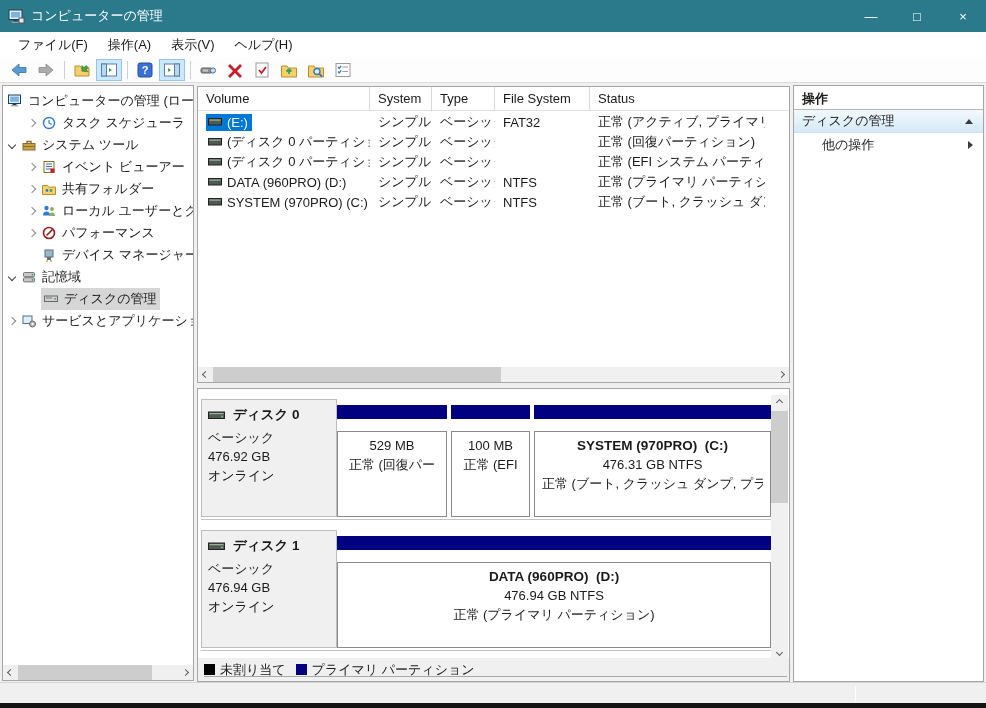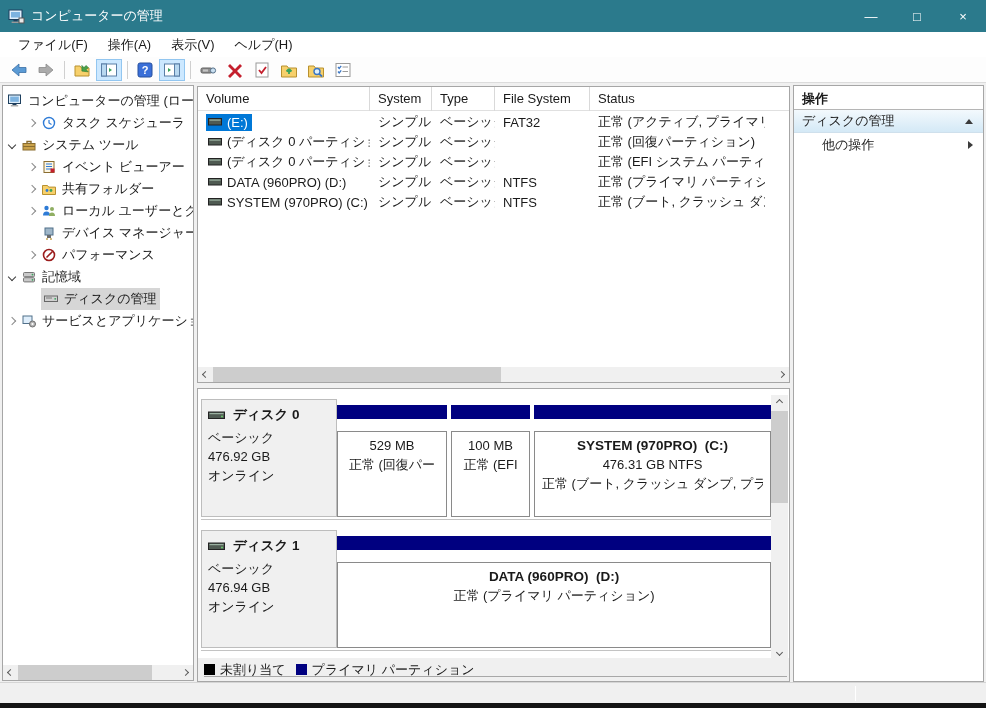--- a/index.html
+++ b/index.html
@@ -268,37 +268,37 @@
           <svg class="ticon" width="16" height="16" viewBox="0 0 16 16">
               <circle cx="5.5" cy="5" r="2.2" fill="#2e7bd6"></circle>
               <path d="M2 12.5 q0 -4 3.5 -4 q3.5 0 3.5 4 Z" fill="#2e7bd6"></path>
               <circle cx="11" cy="6" r="2" fill="#8fae62"></circle>
               <path d="M8 13 q0 -3.6 3 -3.6 q3 0 3 3.6 Z" fill="#8fae62"></path>
             </svg>
           <span class="tlabel">ローカル ユーザーとグル</span>
         </div>
 
         <div class="trow lv2">
+          <span class="chev right"></span>
+          <svg class="ticon" width="16" height="16" viewBox="0 0 16 16">
+              <circle cx="8" cy="8" r="5.5" fill="#ffffff" stroke="#9b1c1c" stroke-width="1.6"></circle>
+              <line x1="11.5" y1="4.5" x2="5.5" y2="10.5" stroke="#9b1c1c" stroke-width="1.6"></line>
+            </svg>
+          <span class="tlabel">パフォーマンス</span>
+        </div>
+
+        <div class="trow lv2">
           <span class="chev-space"></span>
           <svg class="ticon" width="16" height="16" viewBox="0 0 16 16">
               <rect x="4" y="3" width="8" height="7" fill="#9fb6c8" stroke="#51708a"></rect>
               <rect x="6" y="10" width="4" height="3" fill="#6b6b6b"></rect>
               <line x1="6" y1="13" x2="6" y2="15" stroke="#b8912f" stroke-width="1.2"></line>
               <line x1="10" y1="13" x2="10" y2="15" stroke="#b8912f" stroke-width="1.2"></line>
             </svg>
           <span class="tlabel">デバイス マネージャー</span>
-        </div>
-
-        <div class="trow lv2">
-          <span class="chev right"></span>
-          <svg class="ticon" width="16" height="16" viewBox="0 0 16 16">
-              <circle cx="8" cy="8" r="5.5" fill="#ffffff" stroke="#9b1c1c" stroke-width="1.6"></circle>
-              <line x1="11.5" y1="4.5" x2="5.5" y2="10.5" stroke="#9b1c1c" stroke-width="1.6"></line>
-            </svg>
-          <span class="tlabel">パフォーマンス</span>
         </div>
 
         <div class="trow lv1">
           <span class="chev down"></span>
           <svg class="ticon" width="16" height="16" viewBox="0 0 16 16">
               <rect x="2.5" y="3.5" width="11" height="4.2" rx="1" fill="#c9c9c9" stroke="#777777"></rect>
               <rect x="2.5" y="8.7" width="11" height="4.2" rx="1" fill="#c9c9c9" stroke="#777777"></rect>
               <circle cx="11.5" cy="5.6" r="0.9" fill="#3aa35c"></circle>
               <circle cx="11.5" cy="10.8" r="0.9" fill="#3aa35c"></circle>
             </svg>
@@ -487,20 +487,21 @@
           </div>
           <div class="dl-line">ベーシック</div>
           <div class="dl-line">476.94 GB</div>
           <div class="dl-line">オンライン</div>
         </div>
         <div class="parts">
           <div class="part" style="left:0; width:434px;">
             <div class="band" style="background: rgb(0, 0, 128);"></div>
             <div class="pbox">
               <div class="pline p-title">DATA (960PRO)  (D:)</div>
+              <div class="pline">476.94 GB NTFS</div>
               <div class="pline">正常 (プライマリ パーティション)</div>
             </div>
           </div>
         </div>
       </div>
 
       <div class="vscroll">
         <div class="sb-arrow">
             <span class="sb-chev up"></span>
           </div>

